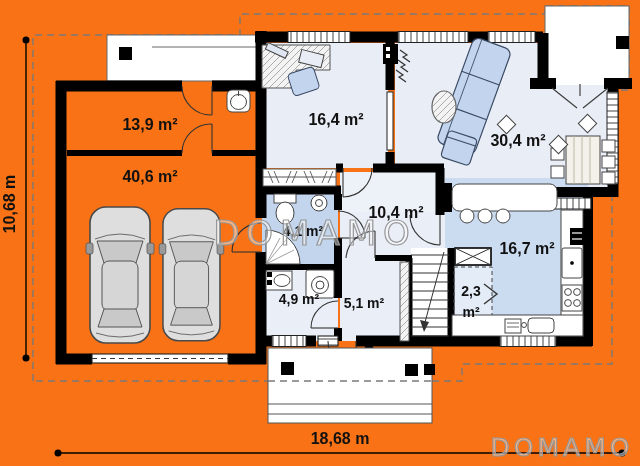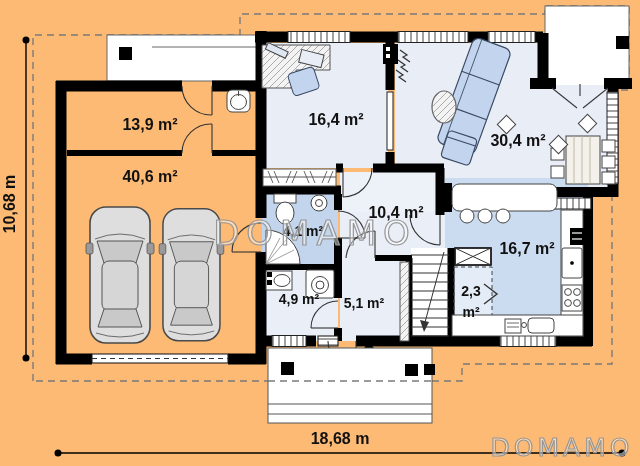--- a/index.html
+++ b/index.html
@@ -1,16 +1,16 @@
 <!DOCTYPE html>
 <html><head>
 <meta charset="utf-8">
 <style>
   html,body{margin:0;padding:0;background:#ffffff;}
-  .stage{position:relative;width:640px;height:466px;background:#fdba74;overflow:hidden;}
+  .stage{position:relative;width:640px;height:466px;background:#f97316;overflow:hidden;}
   svg{display:block;font-family:"Liberation Sans",sans-serif;}
   text.room-label{font-weight:bold;fill:#111;}
   text.dim-label{font-weight:bold;fill:#111;}
   text.wm{font-family:"DejaVu Sans",sans-serif;font-weight:400;
           fill:rgba(255,255,255,0.45);stroke:#979797;stroke-width:1.2px;}
 </style>
 </head>
 <body>
 
 <div class="stage">

